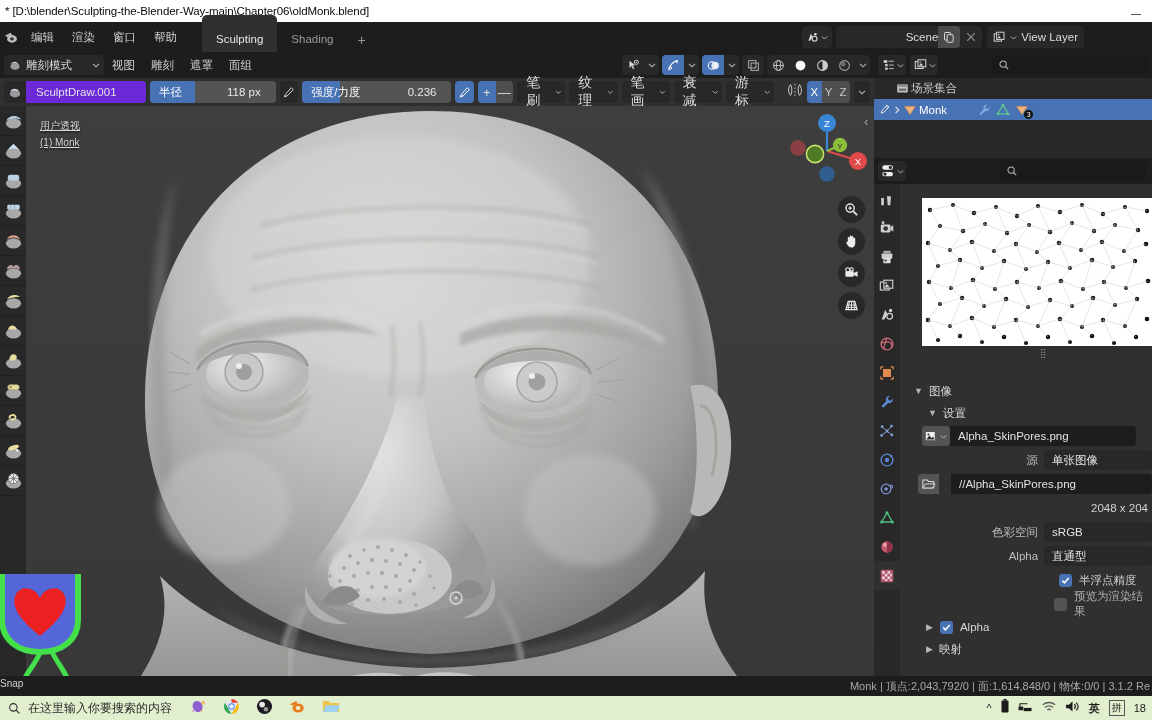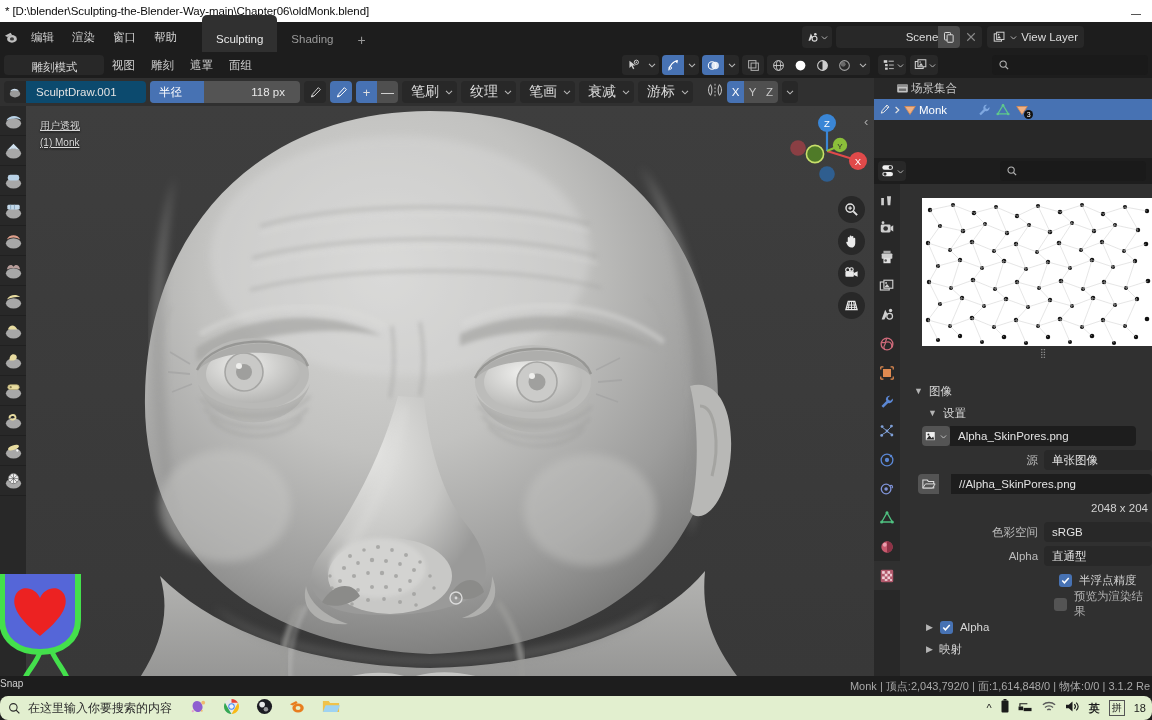--- a/index.html
+++ b/index.html
@@ -41,37 +41,37 @@
   .ico-sq { width:22px; height:22px; display:flex; align-items:center; justify-content:center; }
   .ico-sq.on { background:#4b4b4b; border-radius:0 4px 4px 0; }
   .vl-field { height:22px; background:#282828; border-radius:4px; display:flex;
     align-items:center; margin-left:5px; padding:0 6px; gap:4px; }
   .vl-field .lbl { font-size:11.5px; color:#dcdcdc; }
 
   
   #vpheader { position:absolute; left:0; top:52px; width:874px; height:26px;
     background:#1d1d1d; display:flex; align-items:center; }
   .mode-sel { height:20px; background:#282828; border-radius:4px; display:flex;
-    align-items:center; padding:0 4px 0 5px; margin-left:4px; gap:5px; min-width:100px;flex-direction:column;}
+    align-items:center; padding:0 4px 0 5px; margin-left:4px; gap:5px; min-width:100px;}
   .mode-sel .lbl { font-size:11.5px; color:#dcdcdc; flex:1; }
   .vpmenu { font-size:11.5px; color:#d2d2d2; padding:3px 8px; }
   .vph-right { margin-left:auto; display:flex; align-items:center; gap:3px; padding-right:4px;}
   .btngrp { display:flex; align-items:center; background:#282828; border-radius:4px;
     height:20px; overflow:hidden; }
   .gbtn { width:22px; height:20px; display:flex; align-items:center; justify-content:center; }
   .gbtn.sel { background:#4772b3; }
   .gbtn.dk { background:#282828; }
   .drop { width:15px; height:20px; display:flex; align-items:center; justify-content:center; }
 
   
   #toolbar2 { position:absolute; left:0; top:78px; width:874px; height:28px;
     background:#303030; display:flex; align-items:center; gap:4px; padding:0 4px; }
   .brush-icon { width:22px; height:22px; background:#282828; border-radius:4px 0 0 4px;
     display:flex; align-items:center; justify-content:center; }
-  .name-field { height:22px; background:#0c4a6e; border-radius:0 4px 4px 0; display:flex;
+  .name-field { height:22px; background:#6d28d9; border-radius:0 4px 4px 0; display:flex;
     align-items:center; padding:0 10px; min-width:120px; }
   .name-field .lbl { font-size:11.5px; color:#e2e2e2; }
   .slider { height:22px; border-radius:4px; display:flex; align-items:center;
     background:#545454; overflow:hidden; position:relative; }
   .slider .fill { position:absolute; left:0; top:0; bottom:0; background:#4772b3; }
   .slider .s-l { font-size:11.5px; color:#fff; padding-left:9px; z-index:2; }
   .slider .s-v { font-size:11.5px; color:#e8e8e8; padding-right:15px; z-index:2; margin-left:auto; }
   .sq-btn { width:22px; height:22px; background:#282828; border-radius:4px;
     display:flex; align-items:center; justify-content:center; }
   .sq-btn.blue { background:#4772b3; }
@@ -162,21 +162,21 @@
   .tri { font-size:9px; color:#b4b4b4; }
 
   
   #statusbar { position:absolute; left:0; top:676px; width:1152px; height:20px;
     background:#1d1d1d; display:flex; align-items:center; }
   #statusbar .st { margin-left:auto; font-size:11px; color:#a8a8a8; padding-right:2px;
     white-space:nowrap; }
 
   
   #taskbar { position:absolute; left:0; top:696px; width:1152px; height:24px;
-    background:#e2efcf; display:flex; align-items:center;border-radius:8px; }
+    background:#e2efcf; display:flex; align-items:center; }
   .tb-search { display:flex; align-items:center; gap:7px; padding-left:8px; }
   .tb-search .txt { font-size:12px; color:#2b2b2b; white-space:nowrap; }
   .tb-icons { display:flex; align-items:center; gap:16px; margin-left:18px; }
   .tb-right { margin-left:auto; display:flex; align-items:center; gap:9px; padding-right:6px; }
   .tb-right .t { font-size:11px; color:#1b1b1b; }
   .tb-clock { font-size:11px; color:#1b1b1b; text-align:center; line-height:11px; }
 
   
   #doodle { position:absolute; left:-4px; top:568px; width:95px; height:112px; }
   .snaplabel { position:absolute; left:0px; top:678px; font-size:10px; color:#cfcfcf; z-index:5;}
@@ -370,20 +370,25 @@
     <span class="s-l">半径</span>
     <span class="s-v">118 px</span>
   </div>
   <div class="sq-btn">
     <svg width="13" height="13" viewBox="0 0 16 16">
       <path d="M11.5 2 L14 4.5 L6 12.5 L3 13.5 L4 10.5 Z" fill="none" stroke="#d4d4d4" stroke-width="1.2"></path>
       <path d="M3 13.5 L5.5 11" stroke="#d4d4d4" stroke-width="1.2"></path>
     </svg>
   </div>
 
+  <div class="slider" style="width:178px">
+    <div class="fill" style="width:25%"></div>
+    <span class="s-l">强度/力度</span>
+    <span class="s-v">0.236</span>
+  </div>
   <div class="sq-btn blue">
     <svg width="13" height="13" viewBox="0 0 16 16">
       <path d="M11.5 2 L14 4.5 L6 12.5 L3 13.5 L4 10.5 Z" fill="none" stroke="#ffffff" stroke-width="1.2"></path>
       <path d="M3 13.5 L5.5 11" stroke="#ffffff" stroke-width="1.2"></path>
     </svg>
   </div>
 
   <div class="pm">
     <div class="p">+</div>
     <div class="m">—</div>

